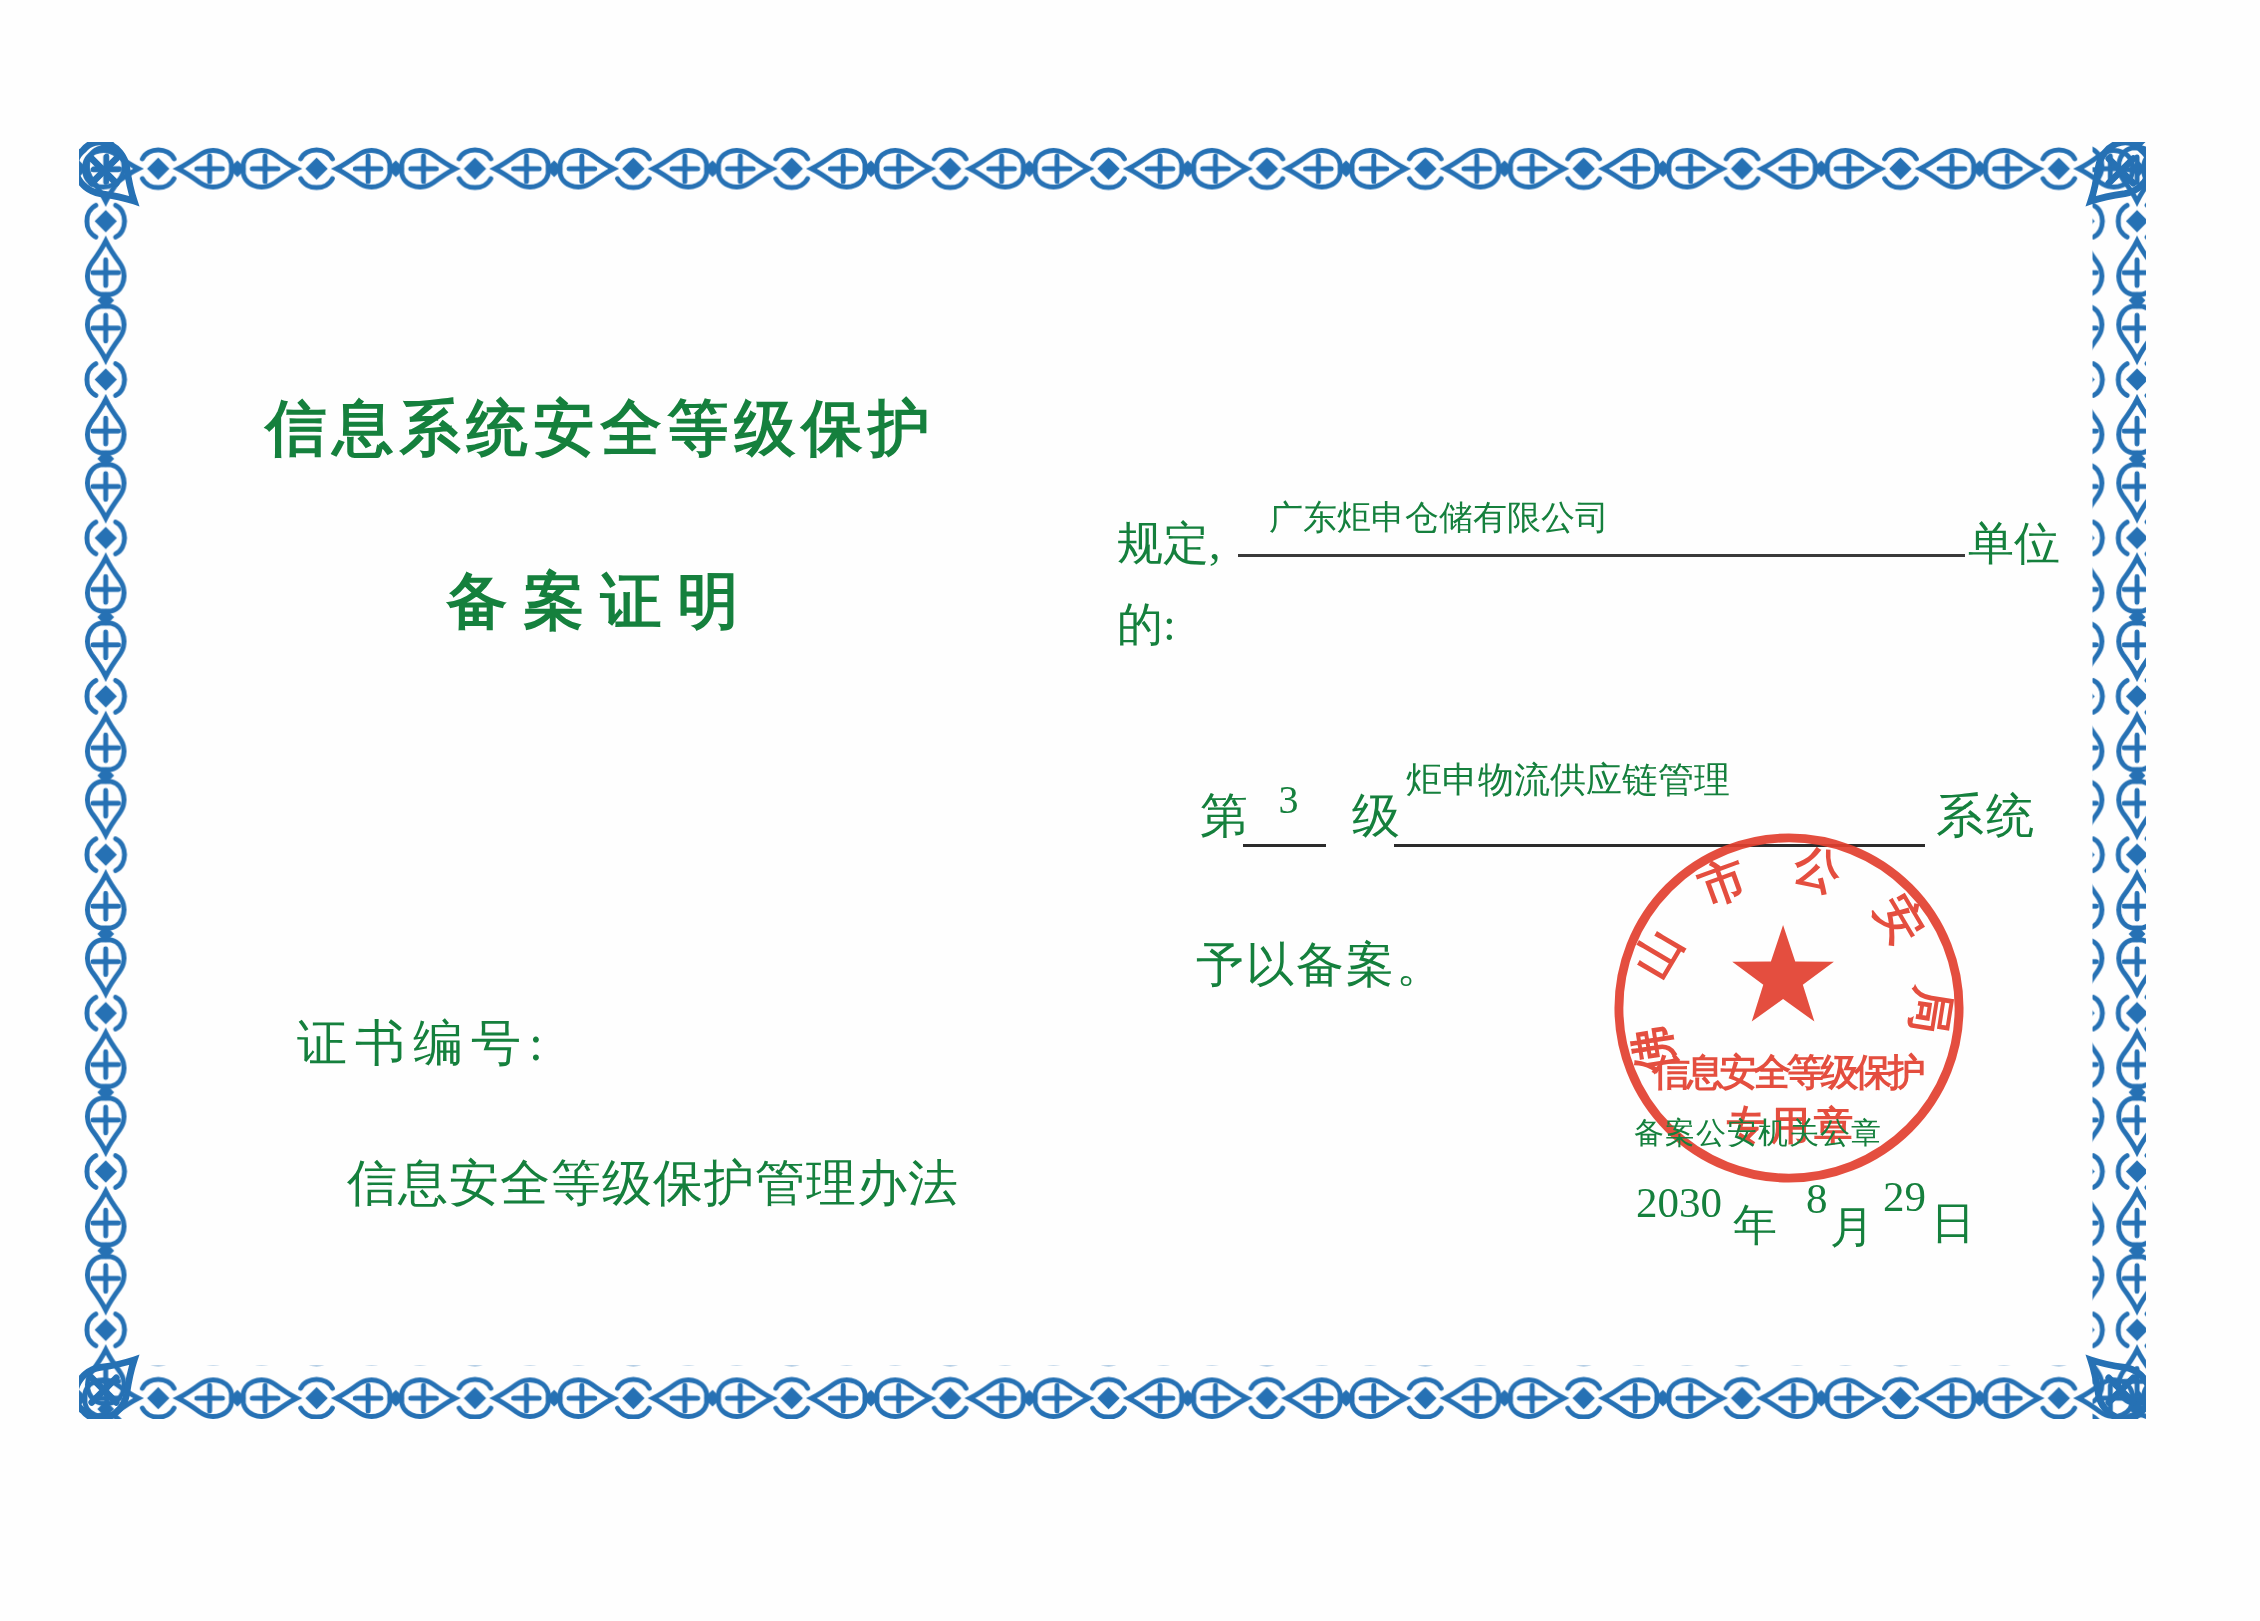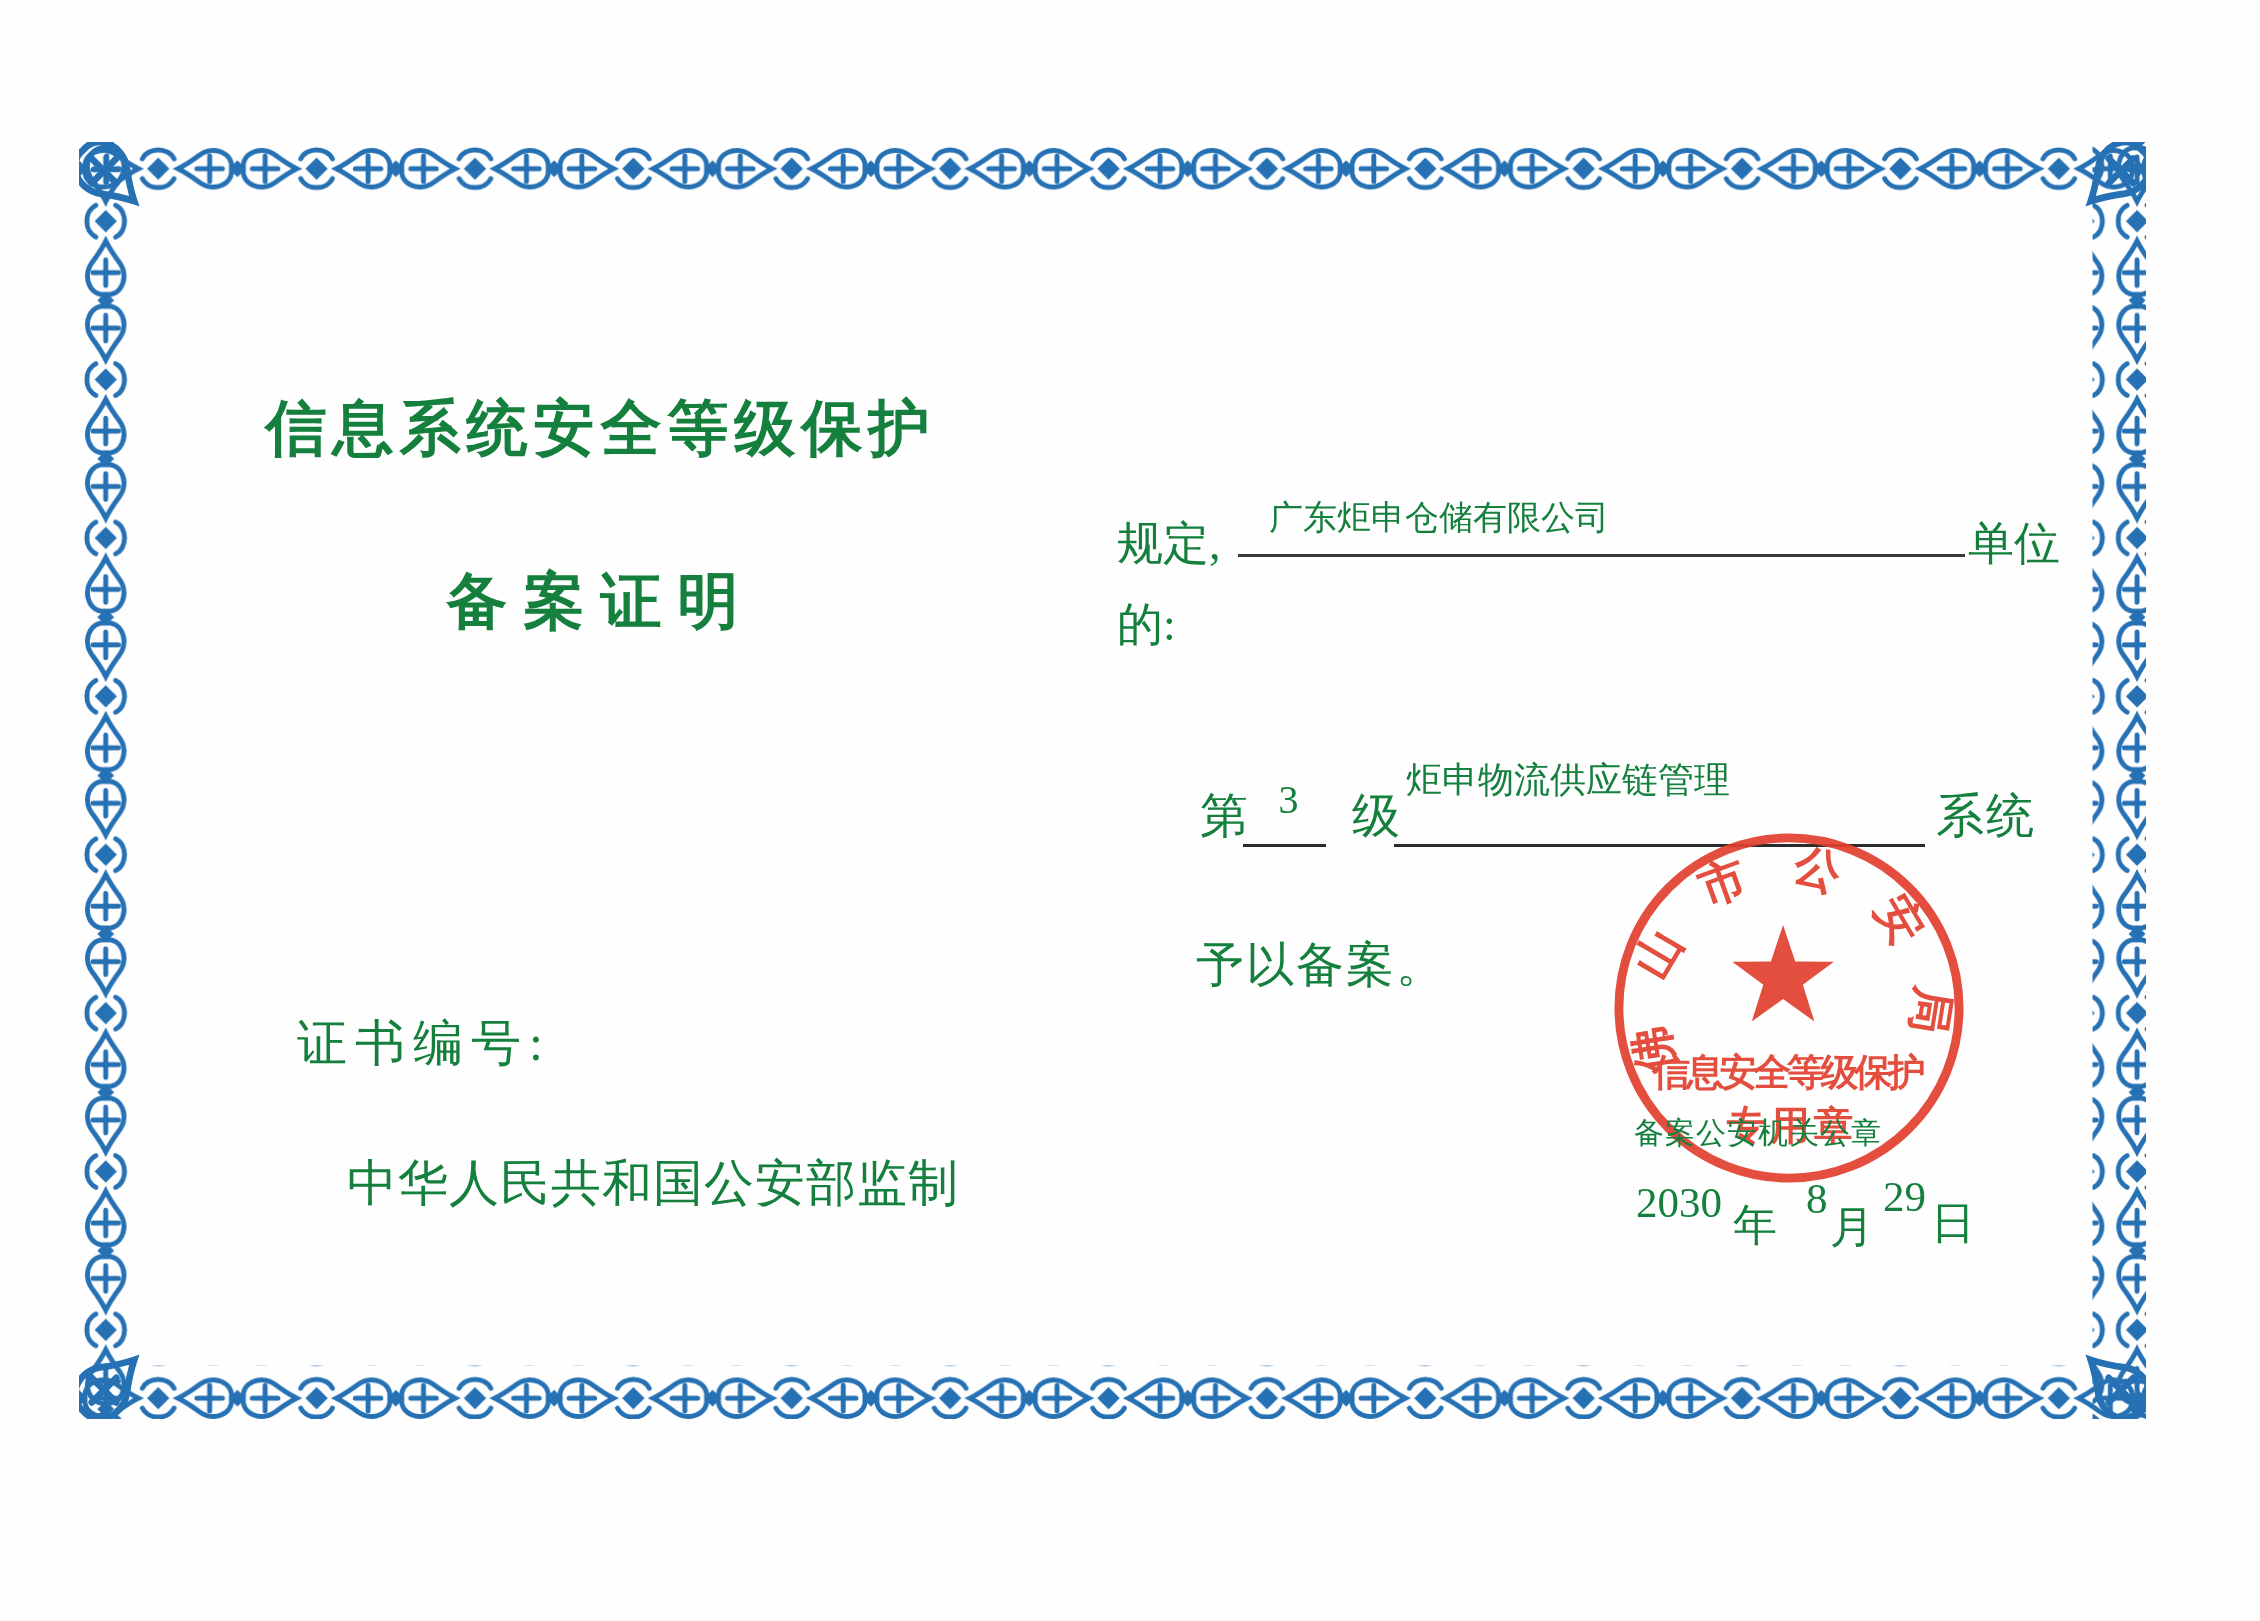--- a/index.html
+++ b/index.html
@@ -103,21 +103,21 @@
   <span class="abs grade-blank-short"></span>
   <span class="abs grade-mid">级</span>
   <span class="abs system-name">炬申物流供应链管理</span>
   <span class="abs grade-blank-long"></span>
   <span class="abs grade-suffix">系统</span>
 
   <div class="abs certno-label">证书编号:</div>
 
   <div class="abs filing">予以备案。</div>
 
-  <div class="abs issuer">中华人民共和国公安部监制</div>
+  <div class="abs issuer">信息安全等级保护管理办法</div>
 
   <svg class="abs stamp" viewBox="0 0 360 360" aria-hidden="false">
     <circle cx="180" cy="180" r="172" fill="none" stroke="#e2402f" stroke-width="9"></circle>
     <path id="arcT" d="M64,229.2 A126,126 0 1 1 296,229.2" fill="none"></path>
     <text font-size="47" fill="#e2402f" font-weight="bold" letter-spacing="40" font-family="'Liberation Serif','DejaVu Serif',serif">
       <textPath href="#arcT" startOffset="50%" text-anchor="middle">佛山市公安局</textPath>
     </text>
     <polygon fill="#e2402f" points="174,96 186.3,133 225.4,133.3 194,156.5 205.7,193.7 174,171 142.3,193.7 154,156.5 122.6,133.3 161.7,133"></polygon>
     <text x="180" y="258" text-anchor="middle" font-size="38" font-weight="bold" fill="#e2402f" textLength="276" font-family="'Liberation Serif','DejaVu Serif',serif">信息安全等级保护</text>
     <text x="183" y="312" text-anchor="middle" font-size="40" font-weight="bold" fill="#e2402f" letter-spacing="4" font-family="'Liberation Serif','DejaVu Serif',serif">专用章</text>

